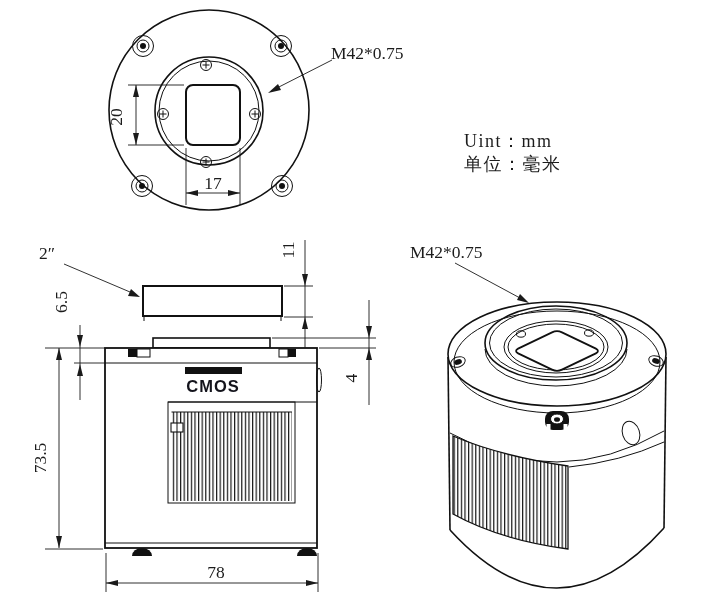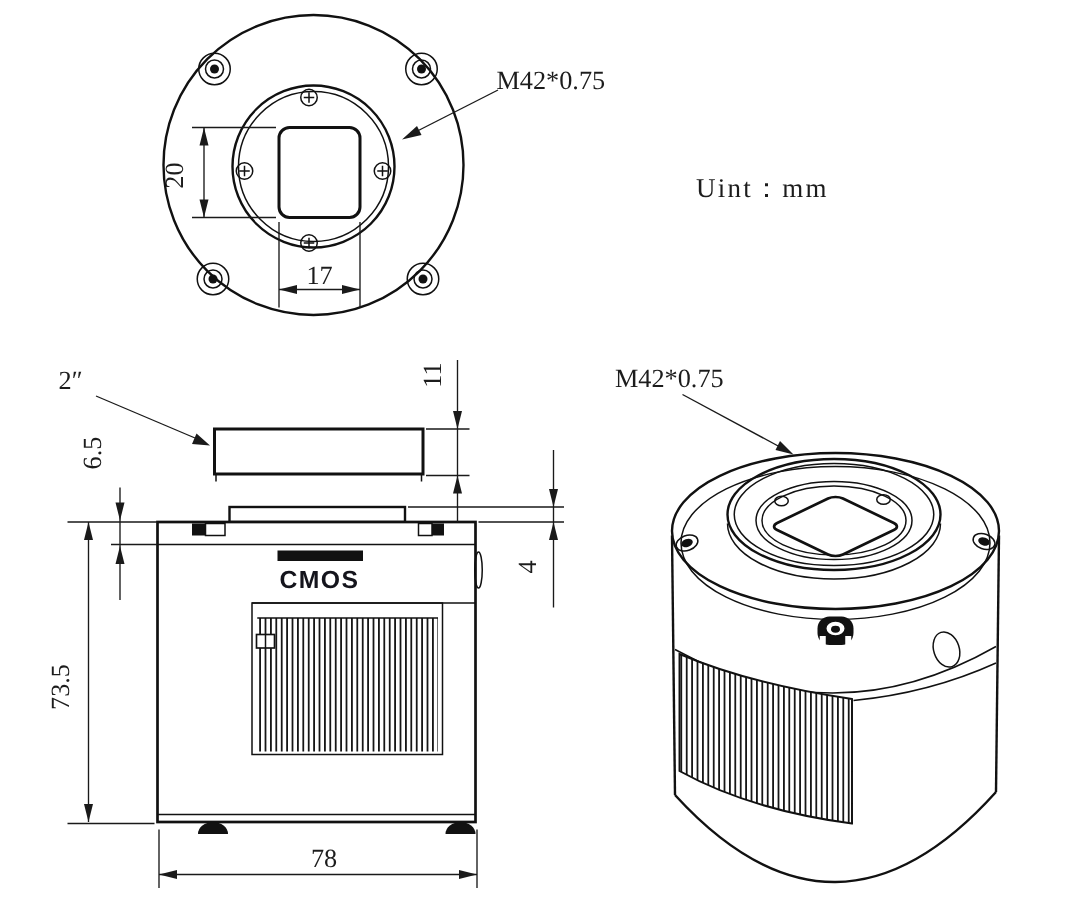--- a/index.html
+++ b/index.html
@@ -6,21 +6,21 @@
   #canvas{position:relative;width:720px;height:600px;background:#ffffff;overflow:hidden;
           font-family:"Liberation Serif","DejaVu Serif",serif;}
   svg{position:absolute;left:0;top:0;}
   .ln{stroke:#111;fill:none;stroke-width:1.6;}
   .thin{stroke:#111;fill:none;stroke-width:1;}
   .dimln{stroke:#1a1a1a;fill:none;stroke-width:0.9;}
   .arrow{fill:#1a1a1a;stroke:none;}
   .blk{fill:#111;stroke:none;}
   .dimtxt{fill:#1c1c1c;font-family:"Liberation Serif","DejaVu Serif",serif;font-size:17.5px;}
   .cmos{fill:#14141c;font-family:"Liberation Sans","DejaVu Sans",sans-serif;font-size:16.5px;font-weight:600;letter-spacing:1px;}
-  #unit-note{position:absolute;left:464px;top:114px;color:#1c1c1c;font-size:18px;line-height:23px;letter-spacing:1.5px;}
+  #unit-note{position:absolute;left:464px;top:130px;color:#1c1c1c;font-size:18px;line-height:23px;letter-spacing:1.5px;}
 </style>
 </head>
 <body>
 
 <div id="canvas">
 
 <svg width="720" height="600" viewBox="0 0 720 600">
   <defs>
     <pattern id="finpat" width="3.6" height="4" patternUnits="userSpaceOnUse">
       <rect width="3.6" height="4" fill="#ffffff"></rect>
@@ -215,15 +215,16 @@
     <g>
       <path class="dimln" d="M455,263 L520,298"></path>
       <polygon class="arrow" points="529,303 517,300 520,294"></polygon>
     </g>
     <text class="dimtxt" x="410" y="258" text-anchor="start">M42*0.75</text>
   </g>
 </svg>
 
 <div id="unit-note">
   <div>Uint：mm</div>
+  <div>单位：毫米</div>
 </div>
 
 </div>
 
 </body></html>

